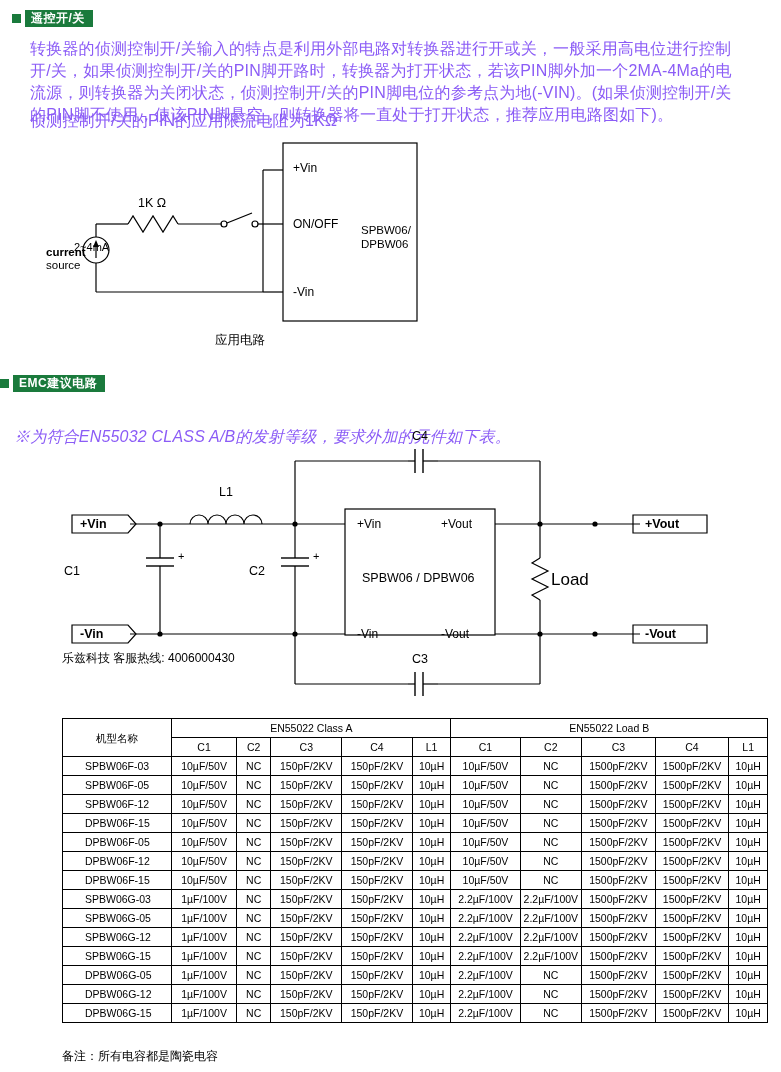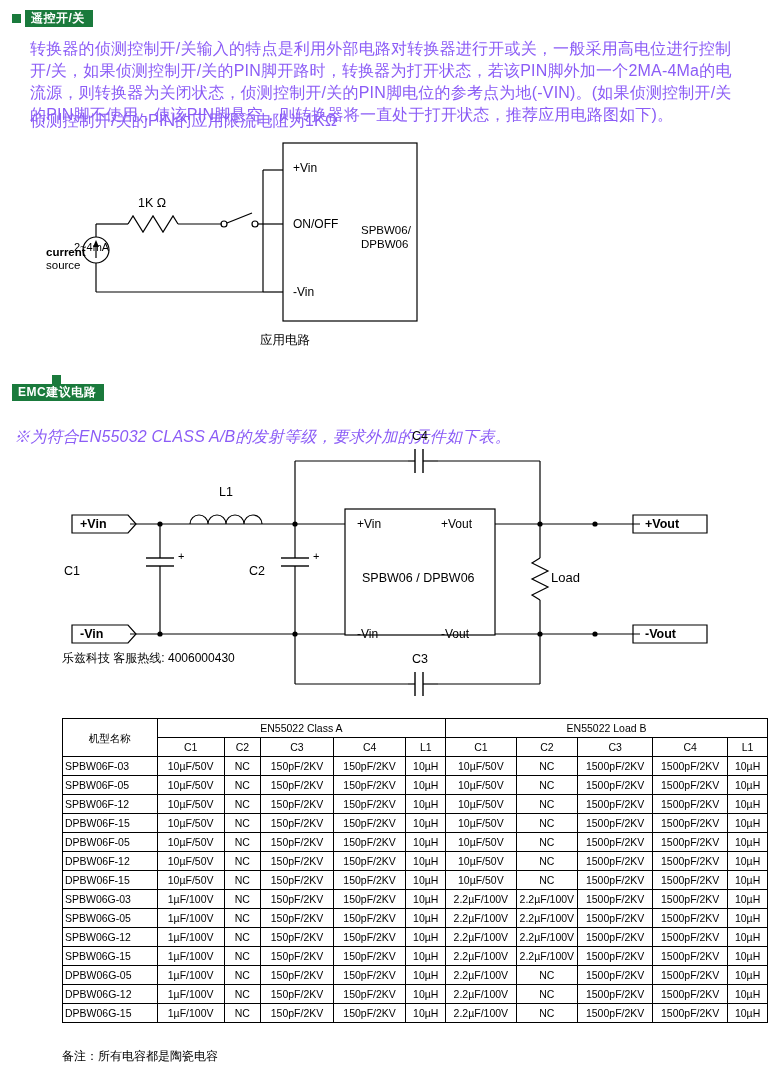--- a/index.html
+++ b/index.html
@@ -74,21 +74,21 @@
   .emc-table th, .emc-table td {
     border: 1px solid #000000;
     padding: 2px 3px;
     text-align: center;
     font-weight: normal;
     height: 14px;
     line-height: 14px;
   }
   .emc-table td.model {
     text-align: left;
-    padding-left: 2px;
+    padding-left: 22px;
     width: 112px;
   }
   .emc-table th.model-head {
     width: 112px;
   }
   .emc-table .c1 { width: 70px; }
   .emc-table .c2 { width: 40px; }
   .emc-table .c3 { width: 75px; }
   .emc-table .c4 { width: 75px; }
   .emc-table .l1 { width: 38px; }
@@ -212,40 +212,40 @@
 
   <div class="t" style="left:138px; top:196px; font-size:12.5px;">1K Ω</div>
   <div class="t" style="left:46px; top:241px; font-size:11px;margin-left:28px;">2~4mA</div>
   <div class="t" style="left:46px; top:246px; font-size:11.5px;font-weight:bold;">current</div>
   <div class="t" style="left:46px; top:259px; font-size:11.5px;">source</div>
   <div class="t" style="left:293px; top:161px; font-size:12px;">+Vin</div>
   <div class="t" style="left:293px; top:217px; font-size:12px;">ON/OFF</div>
   <div class="t" style="left:293px; top:285px; font-size:12px;">-Vin</div>
   <div class="t" style="left:361px; top:224px; font-size:11.5px;">SPBW06/</div>
   <div class="t" style="left:361px; top:238px; font-size:11.5px;">DPBW06</div>
-  <div class="t" style="left:215px; top:332px; font-size:12.5px;margin-left:45px;">应用电路</div>
-
-  <div class="sec-header" style="left:12px; top:375px;flex-direction:column;">
+  <div class="t" style="left:215px; top:332px; font-size:12.5px;">应用电路</div>
+
+  <div class="sec-header" style="left:0; top:375px;">
     <div class="sec-square"></div>
     <div class="sec-title">EMC建议电路</div>
   </div>
 
   <div class="para" style="left:14px; top:426px; width:740px;font-style:italic;">※为符合EN55032 CLASS A/B的发射等级，要求外加的元件如下表。</div>
 
   <div class="t" style="left:80px; top:517px; font-size:12.5px; font-weight:bold;">+Vin</div>
   <div class="t" style="left:80px; top:627px; font-size:12.5px; font-weight:bold;">-Vin</div>
   <div class="t" style="left:645px; top:517px; font-size:12.5px; font-weight:bold;">+Vout</div>
   <div class="t" style="left:645px; top:627px; font-size:12.5px; font-weight:bold;">-Vout</div>
 
   <div class="t" style="left:357px; top:517px; font-size:12px;">+Vin</div>
   <div class="t" style="left:357px; top:627px; font-size:12px;">-Vin</div>
   <div class="t" style="left:441px; top:517px; font-size:12px;">+Vout</div>
   <div class="t" style="left:441px; top:627px; font-size:12px;">-Vout</div>
   <div class="t" style="left:362px; top:571px; font-size:12.5px;">SPBW06 / DPBW06</div>
-  <div class="t" style="left:551px; top:570px; font-size:13px;">Load</div>
+  <div class="t" style="left:551px; top:570px; font-size:17px;">Load</div>
 
   <div class="t" style="left:64px; top:564px; font-size:12.5px;">C1</div>
   <div class="t" style="left:178px; top:550px; font-size:11px;">+</div>
   <div class="t" style="left:249px; top:564px; font-size:12.5px;">C2</div>
   <div class="t" style="left:313px; top:550px; font-size:11px;">+</div>
   <div class="t" style="left:412px; top:429px; font-size:12.5px;">C4</div>
   <div class="t" style="left:412px; top:652px; font-size:12.5px;">C3</div>
   <div class="t" style="left:219px; top:485px; font-size:12.5px;">L1</div>
 
   <div class="t" style="left:62px; top:650px; font-size:12px;text-align:right;">乐兹科技 客服热线: 4006000430</div>

